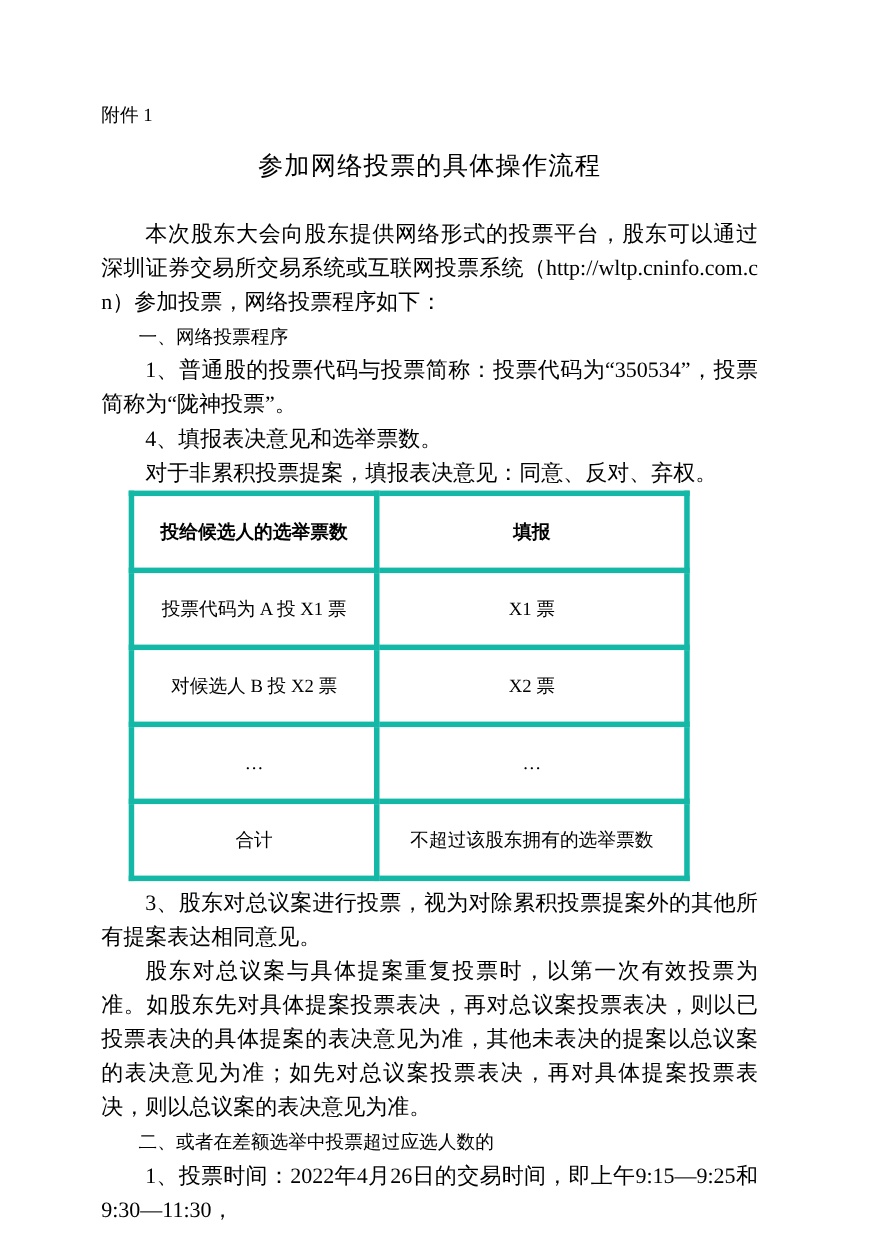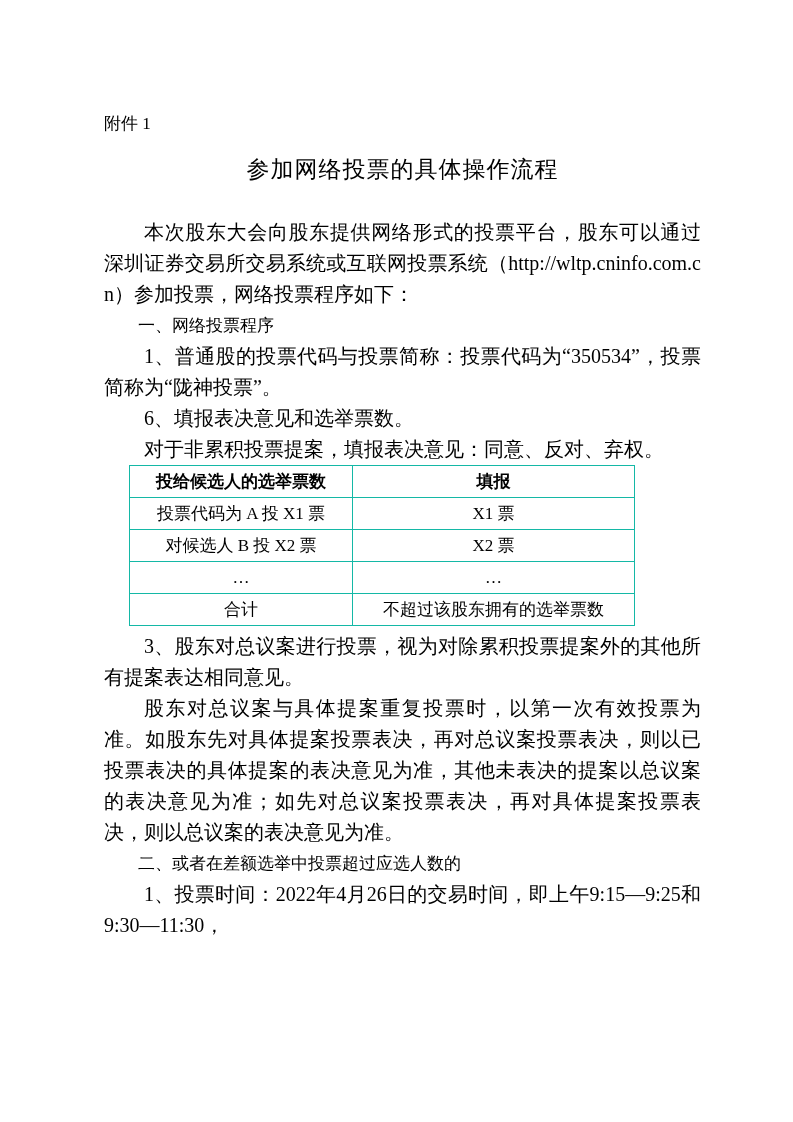--- a/index.html
+++ b/index.html
@@ -11,24 +11,23 @@
     position: relative;
     width: 793px;
     height: 1122px;
     background: #ffffff;
     overflow: hidden;
     color: #000000;
     font-family: "Liberation Serif", "DejaVu Serif", serif;
   }
   .content {
     position: absolute;
-    left: 104px;
+    left: 92px;
     top: 0;
     width: 597px;
-    margin-top: 19px;
   }
   .attachment {
     margin-top: 93px;
     font-size: 17px;
     line-height: 24px;
     text-align: left;
   }
   .doc-title {
     margin-top: 18px;
     font-size: 23px;
@@ -64,23 +63,23 @@
     text-align: center;
   }
   table.vote-table {
     border-collapse: collapse;
     margin-left: 25px;
     width: 505px;
     table-layout: fixed;
   }
   table.vote-table th,
   table.vote-table td {
-    border: 1px solid #14b8a6;
+    border: 5px solid #14b8a6;
     height: 31px;
-    padding: 0 4px;
+    padding: 17px 4px;
     text-align: center;
     vertical-align: middle;
     font-size: 17px;
     line-height: 20px;
     font-weight: 400;
   }
   table.vote-table th {
     font-weight: 700;
     font-family: "Liberation Sans", "DejaVu Sans", sans-serif;
   }
@@ -99,21 +98,21 @@
     <div class="attachment">附件 1</div>
 
     <h1 class="doc-title">参加网络投票的具体操作流程</h1>
 
     <p class="para first">本次股东大会向股东提供网络形式的投票平台，股东可以通过深圳证券交易所交易系统或互联网投票系统（http://wltp.cninfo.com.cn）参加投票，网络投票程序如下：</p>
 
     <p class="heading">一、网络投票程序</p>
 
     <p class="para">1、普通股的投票代码与投票简称：投票代码为“350534”，投票简称为“陇神投票”。</p>
 
-    <p class="para">6、填报表决意见和选举票数。</p>
+    <p class="para">4、填报表决意见和选举票数。</p>
 
     <p class="para">对于非累积投票提案，填报表决意见：同意、反对、弃权。</p>
 
 
 
     <table class="vote-table">
       <colgroup>
           <col class="c1">
           <col class="c2">
         </colgroup>

